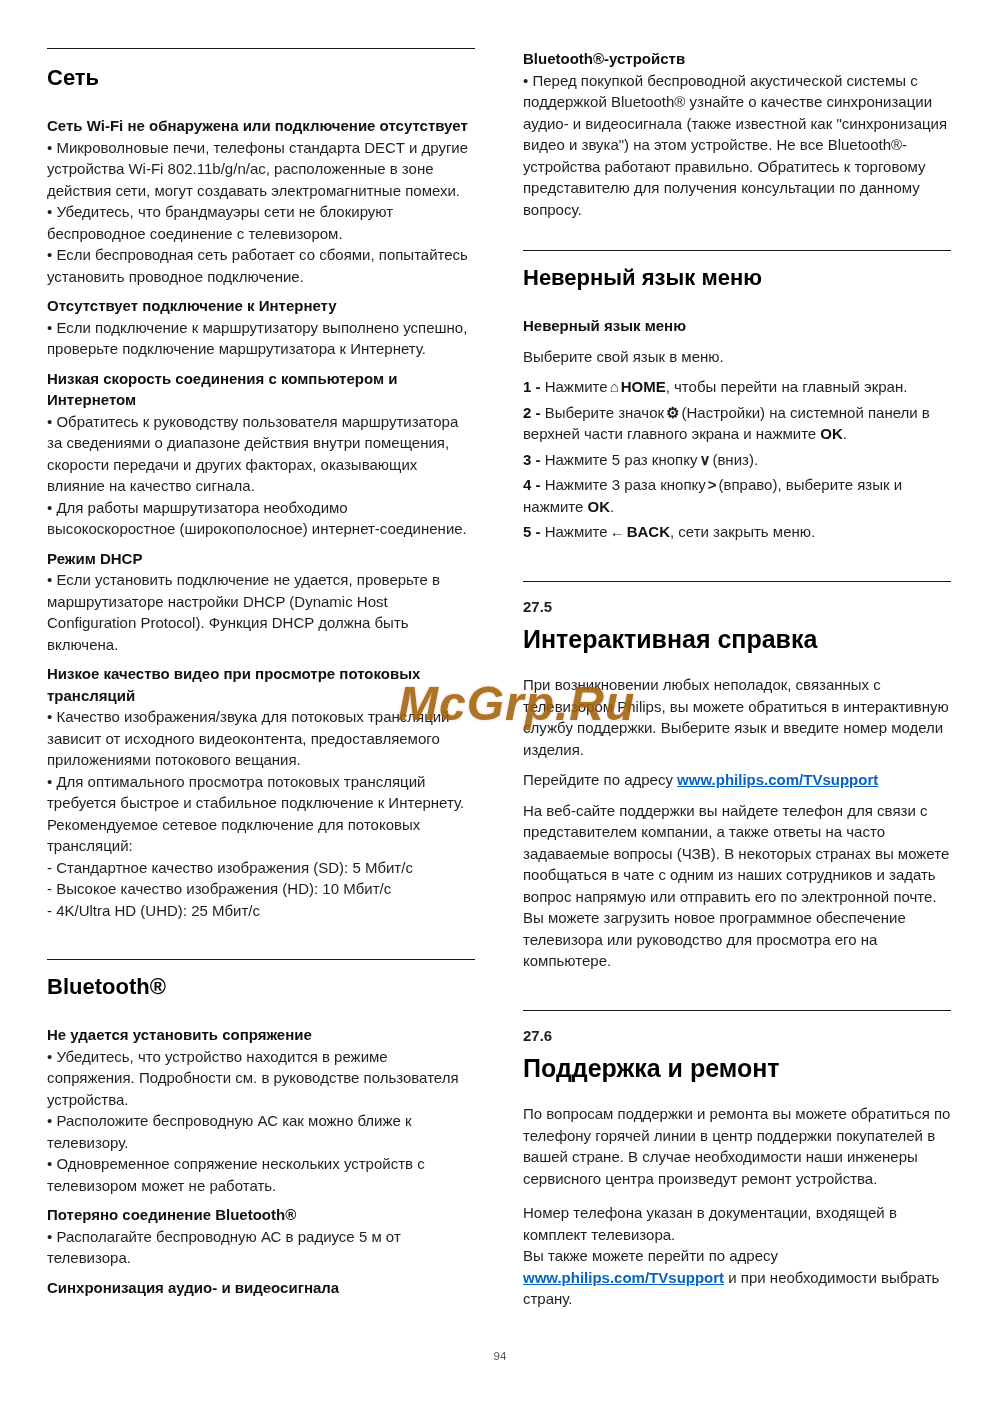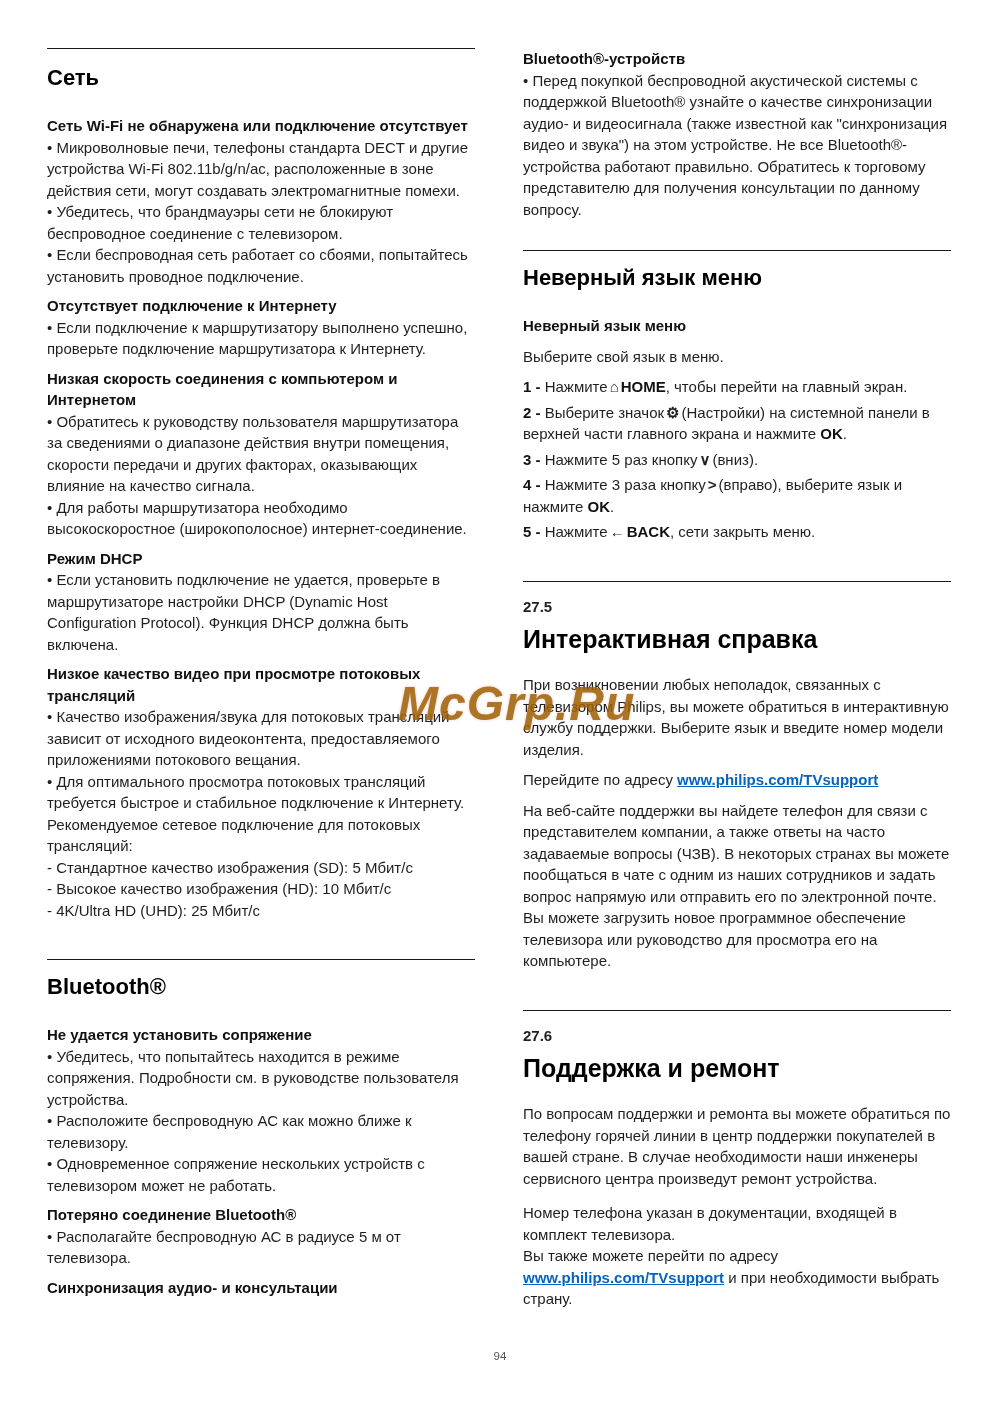--- a/index.html
+++ b/index.html
@@ -68,28 +68,28 @@
       <p class="body">• Качество изображения/звука для потоковых трансляций зависит от исходного видеоконтента, предоставляемого приложениями потокового вещания.</p>
       <p class="body">• Для оптимального просмотра потоковых трансляций требуется быстрое и стабильное подключение к Интернету. Рекомендуемое сетевое подключение для потоковых трансляций:</p>
       <p class="body">- Стандартное качество изображения (SD): 5 Мбит/с</p>
       <p class="body">- Высокое качество изображения (HD): 10 Мбит/с</p>
       <p class="body">- 4K/Ultra HD (UHD): 25 Мбит/с</p>
 
       <hr class="rule">
       <h2 class="h-section">Bluetooth®</h2>
 
       <p class="sub" style="margin-top:14px">Не удается установить сопряжение</p>
-      <p class="body">• Убедитесь, что попытайтесь находится в режиме сопряжения. Подробности см. в руководстве пользователя устройства.</p>
+      <p class="body">• Убедитесь, что устройство находится в режиме сопряжения. Подробности см. в руководстве пользователя устройства.</p>
       <p class="body">• Расположите беспроводную АС как можно ближе к телевизору.</p>
       <p class="body">• Одновременное сопряжение нескольких устройств с телевизором может не работать.</p>
 
       <p class="sub">Потеряно соединение Bluetooth®</p>
       <p class="body">• Располагайте беспроводную АС в радиусе 5 м от телевизора.</p>
 
-      <p class="sub">Синхронизация аудио- и консультации</p>
+      <p class="sub">Синхронизация аудио- и видеосигнала</p>
     </div>
 
     <div class="col">
 
       <p class="sub" style="margin-top:2px">Bluetooth®-устройств</p>
       <p class="body">• Перед покупкой беспроводной акустической системы с поддержкой Bluetooth® узнайте о качестве синхронизации аудио- и видеосигнала (также известной как "синхронизация видео и звука") на этом устройстве. Не все Bluetooth®-устройства работают правильно. Обратитесь к торговому представителю для получения консультации по данному вопросу.</p>
 
       <hr class="rule top-right">
       <h2 class="h-section">Неверный язык меню</h2>
 

